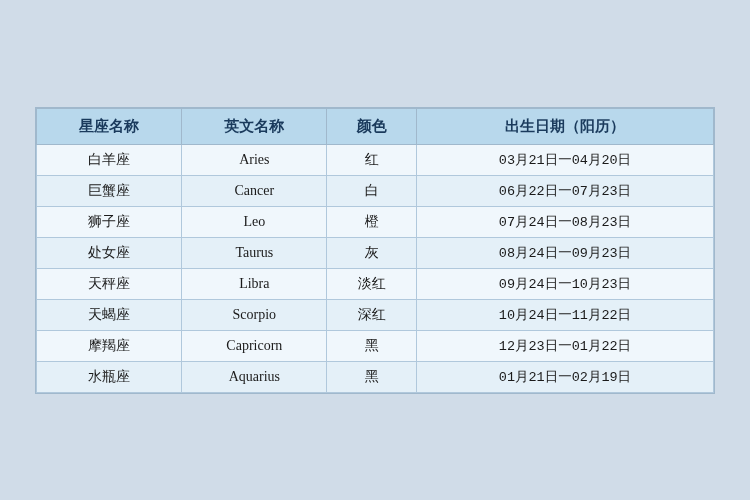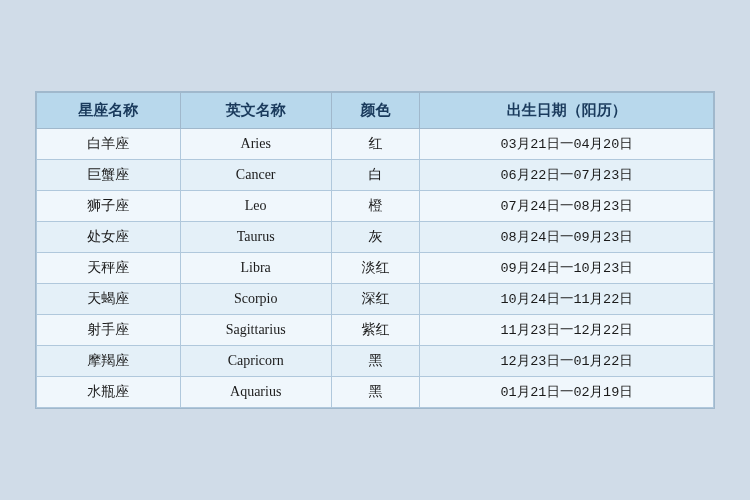--- a/index.html
+++ b/index.html
@@ -101,26 +101,20 @@
           <td>淡红</td>
           <td>09月24日一10月23日</td>
         </tr>
         <tr>
           <td>天蝎座</td>
           <td>Scorpio</td>
           <td>深红</td>
           <td>10月24日一11月22日</td>
         </tr>
         <tr>
-          <td>射手座</td>
-          <td>Sagittarius</td>
-          <td>紫红</td>
-          <td>11月23日一12月22日</td>
-        </tr>
-        <tr>
           <td>摩羯座</td>
           <td>Capricorn</td>
           <td>黑</td>
           <td>12月23日一01月22日</td>
         </tr>
         <tr>
           <td>水瓶座</td>
           <td>Aquarius</td>
           <td>黑</td>
           <td>01月21日一02月19日</td>

